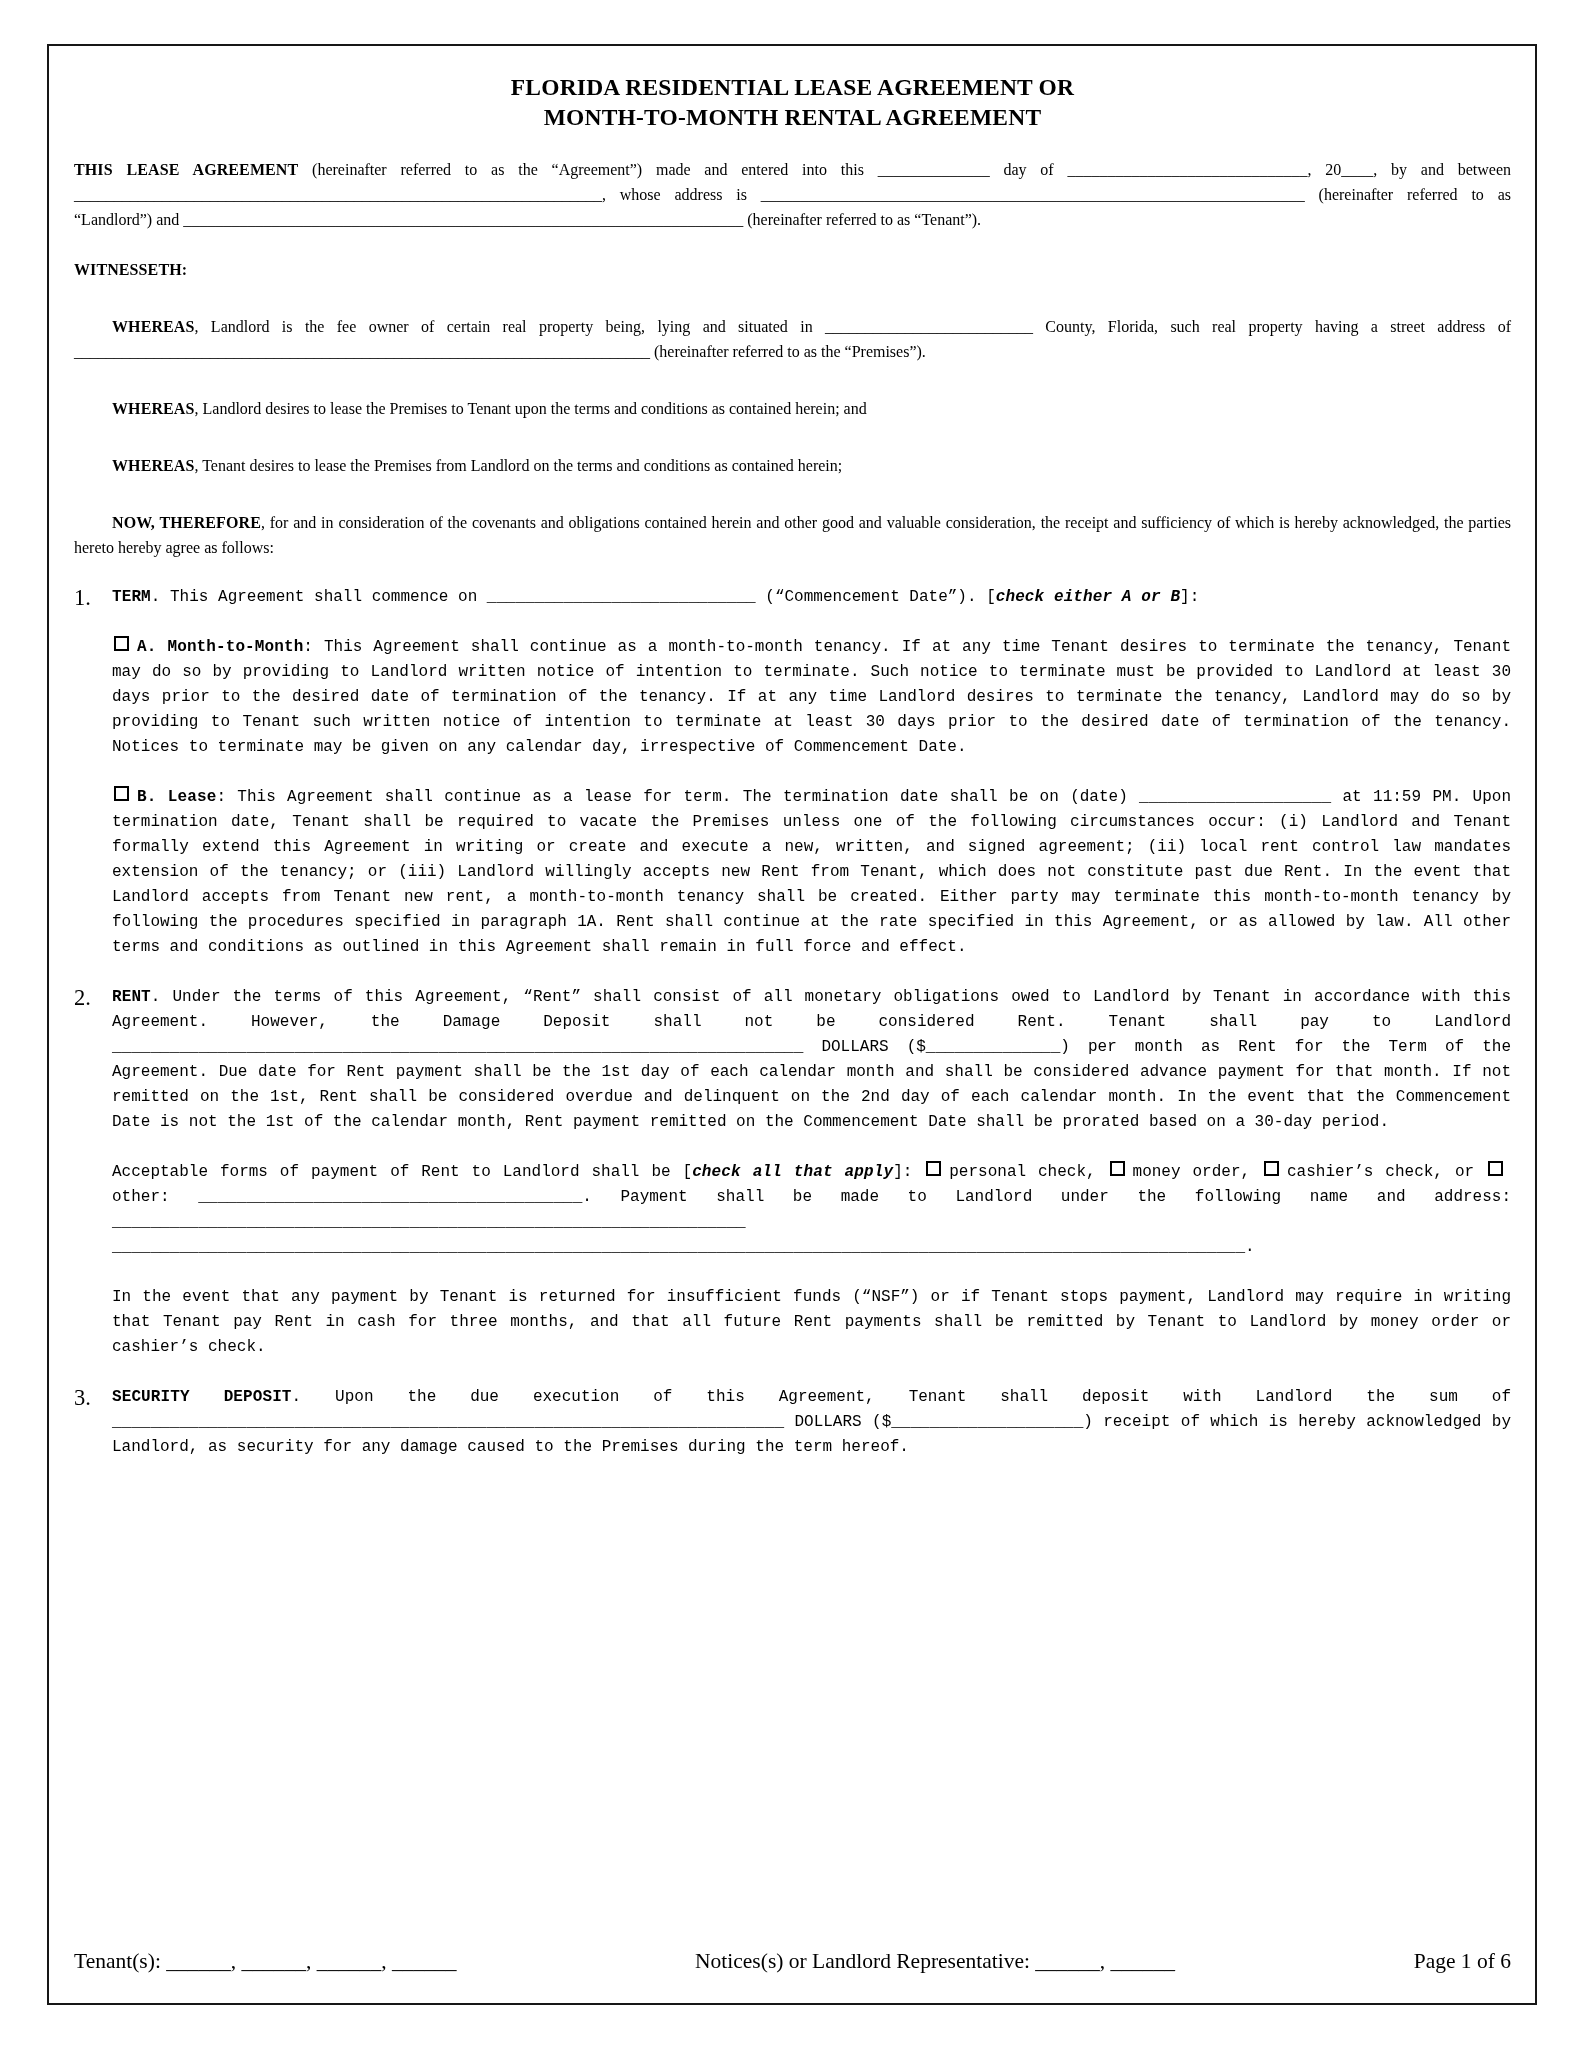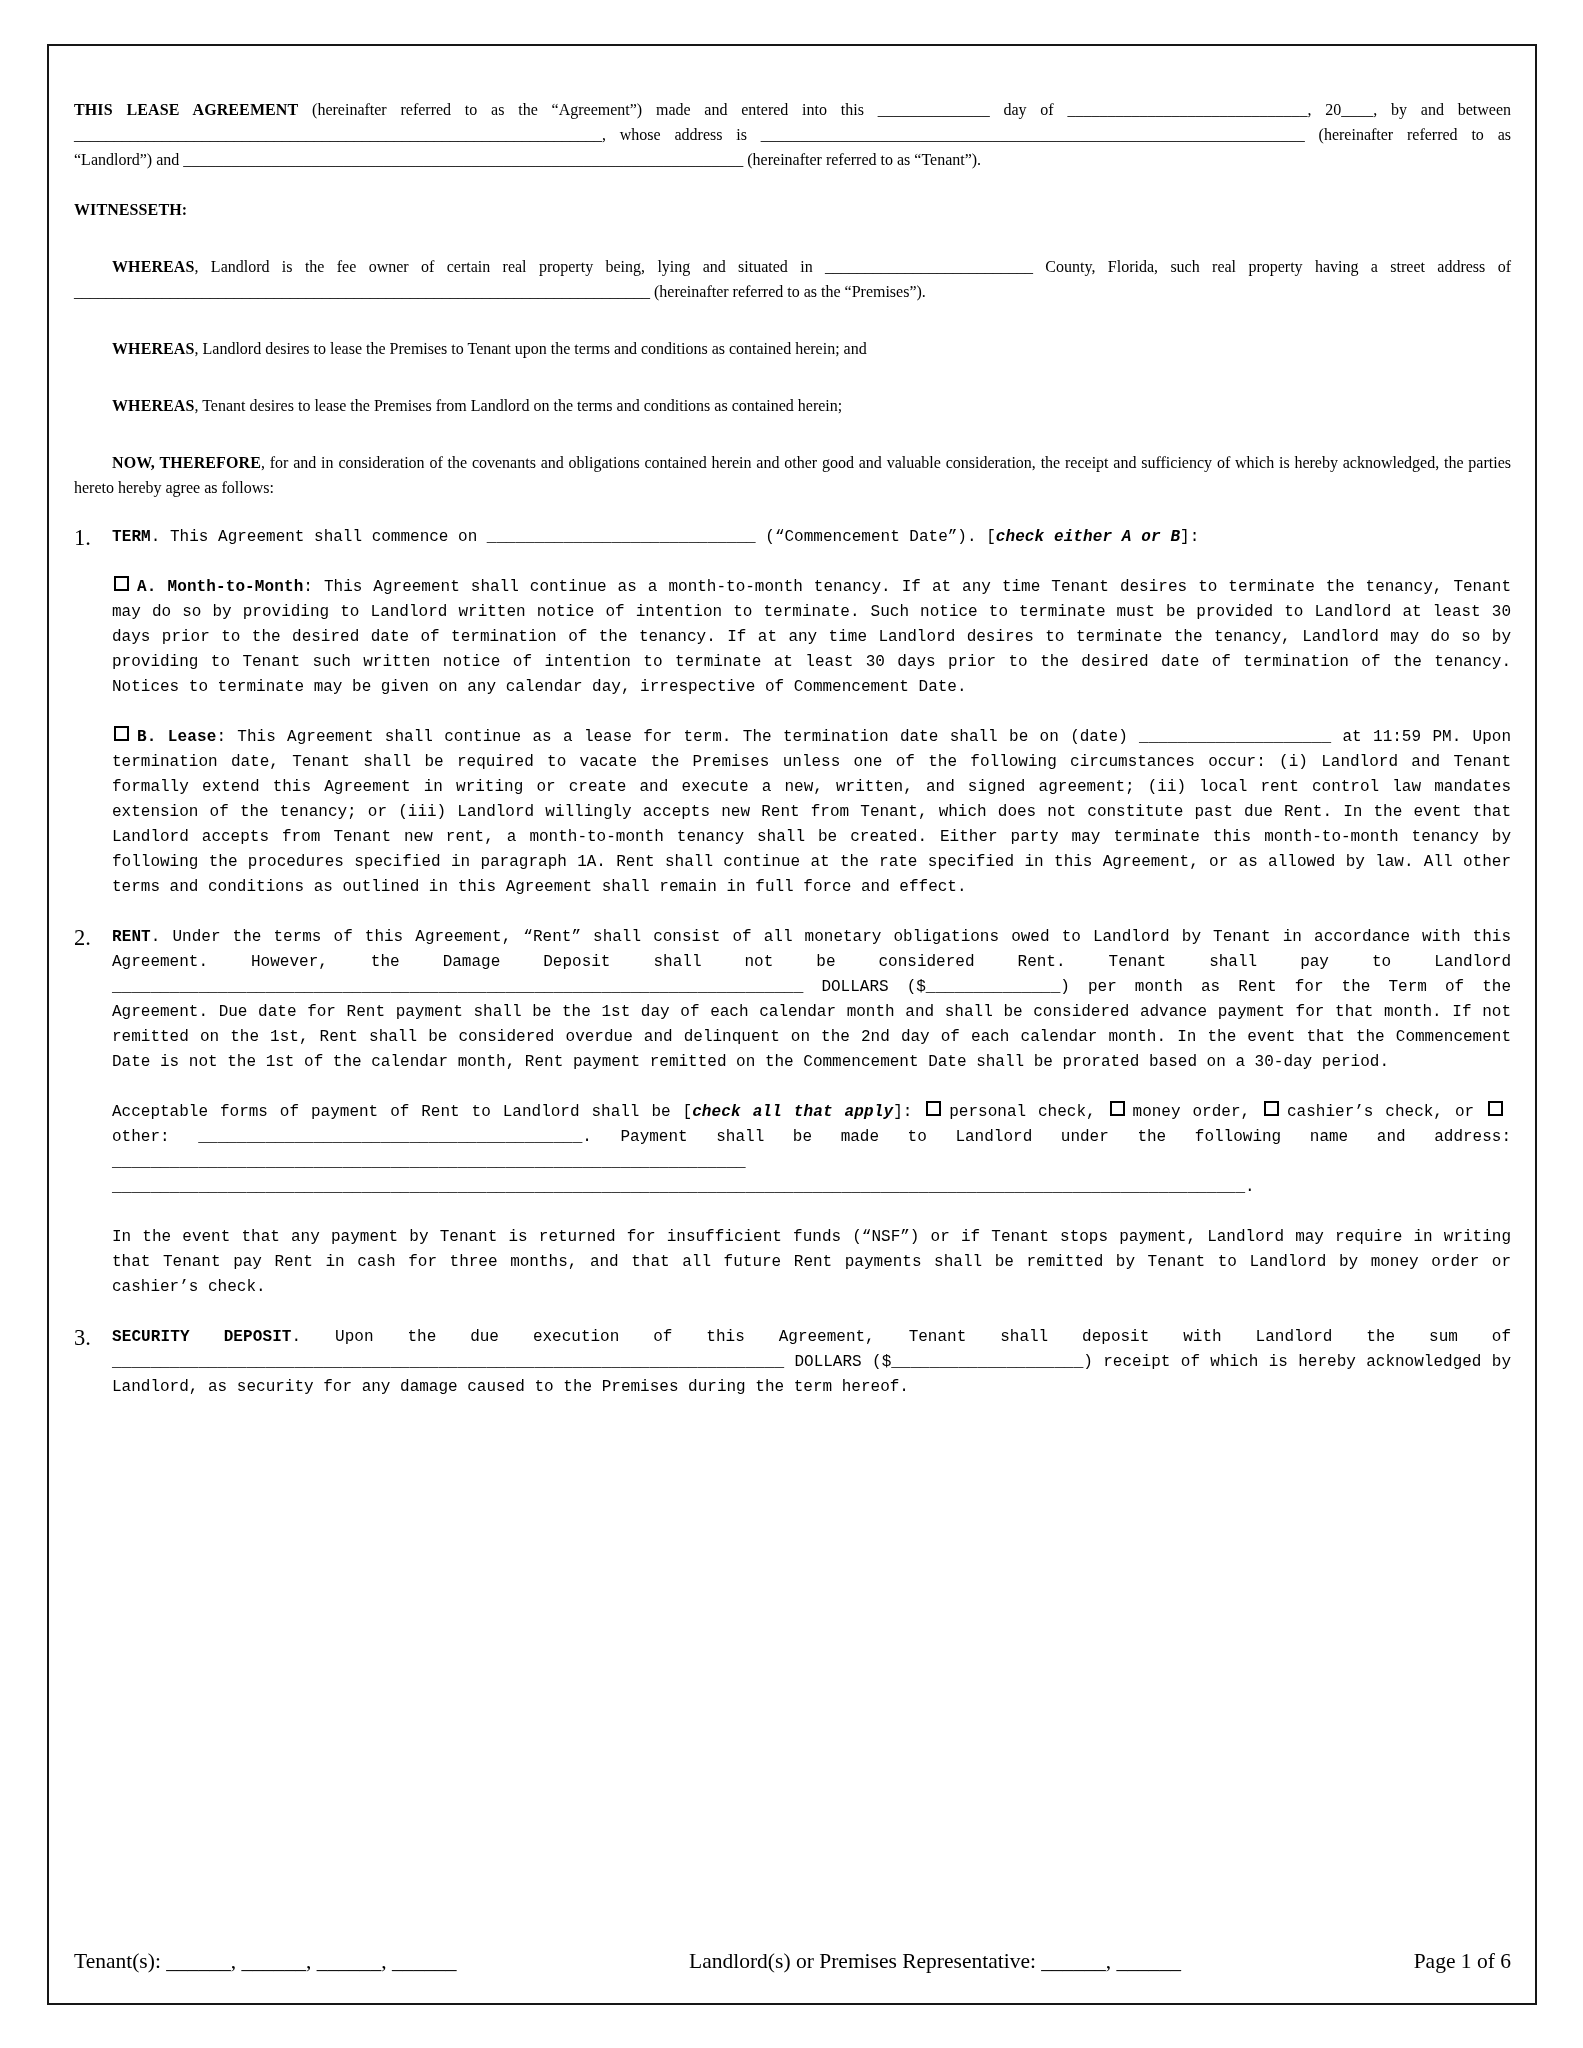--- a/index.html
+++ b/index.html
@@ -83,20 +83,24 @@
   }
   b, i {
     letter-spacing: 0.1px;
   }
 </style>
 </head>
 <body>
 
 <div class="border-box">
 
+  <div class="doc-title">
+    <div>FLORIDA RESIDENTIAL LEASE AGREEMENT OR</div>
+    <div>MONTH-TO-MONTH RENTAL AGREEMENT</div>
+  </div>
 
   <p class="para"><b>THIS LEASE AGREEMENT</b><span> (hereinafter referred to as the “Agreement”) made and entered into this ______________ day of ______________________________, 20____, by and between __________________________________________________________________, whose address is ____________________________________________________________________ (hereinafter referred to as “Landlord”) and ______________________________________________________________________ (hereinafter referred to as “Tenant”).</span></p>
 
   <p class="para"><b>WITNESSETH:</b></p>
 
   <p class="para indent"><b>WHEREAS</b><span>, Landlord is the fee owner of certain real property being, lying and situated in __________________________ County, Florida, such real property having a street address of ________________________________________________________________________ (hereinafter referred to as the “Premises”).</span></p>
 
   <p class="para indent"><b>WHEREAS</b><span>, Landlord desires to lease the Premises to Tenant upon the terms and conditions as contained herein; and</span></p>
 
   <p class="para indent"><b>WHEREAS</b><span>, Tenant desires to lease the Premises from Landlord on the terms and conditions as contained herein;</span></p>
@@ -123,17 +127,17 @@
 
   <div class="list-item">
     <span class="num">3.</span>
     <div class="list-body">
       <p class="para"><b>SECURITY DEPOSIT</b><span>.  Upon the due execution of this Agreement, Tenant shall deposit with Landlord the sum of ______________________________________________________________________ DOLLARS ($____________________) receipt of which is hereby acknowledged by Landlord, as security for any damage caused to the Premises during the term hereof.</span></p>
     </div>
   </div>
 
   <div class="footer">
     <span>Tenant(s): ______, ______, ______, ______</span>
-    <span>Landlord(s) or Premises Representative: ______, ______</span>
+    <span>Notices(s) or Landlord Representative: ______, ______</span>
     <span>Page 1 of 6</span>
   </div>
 
 </div>
 
 </body></html>

